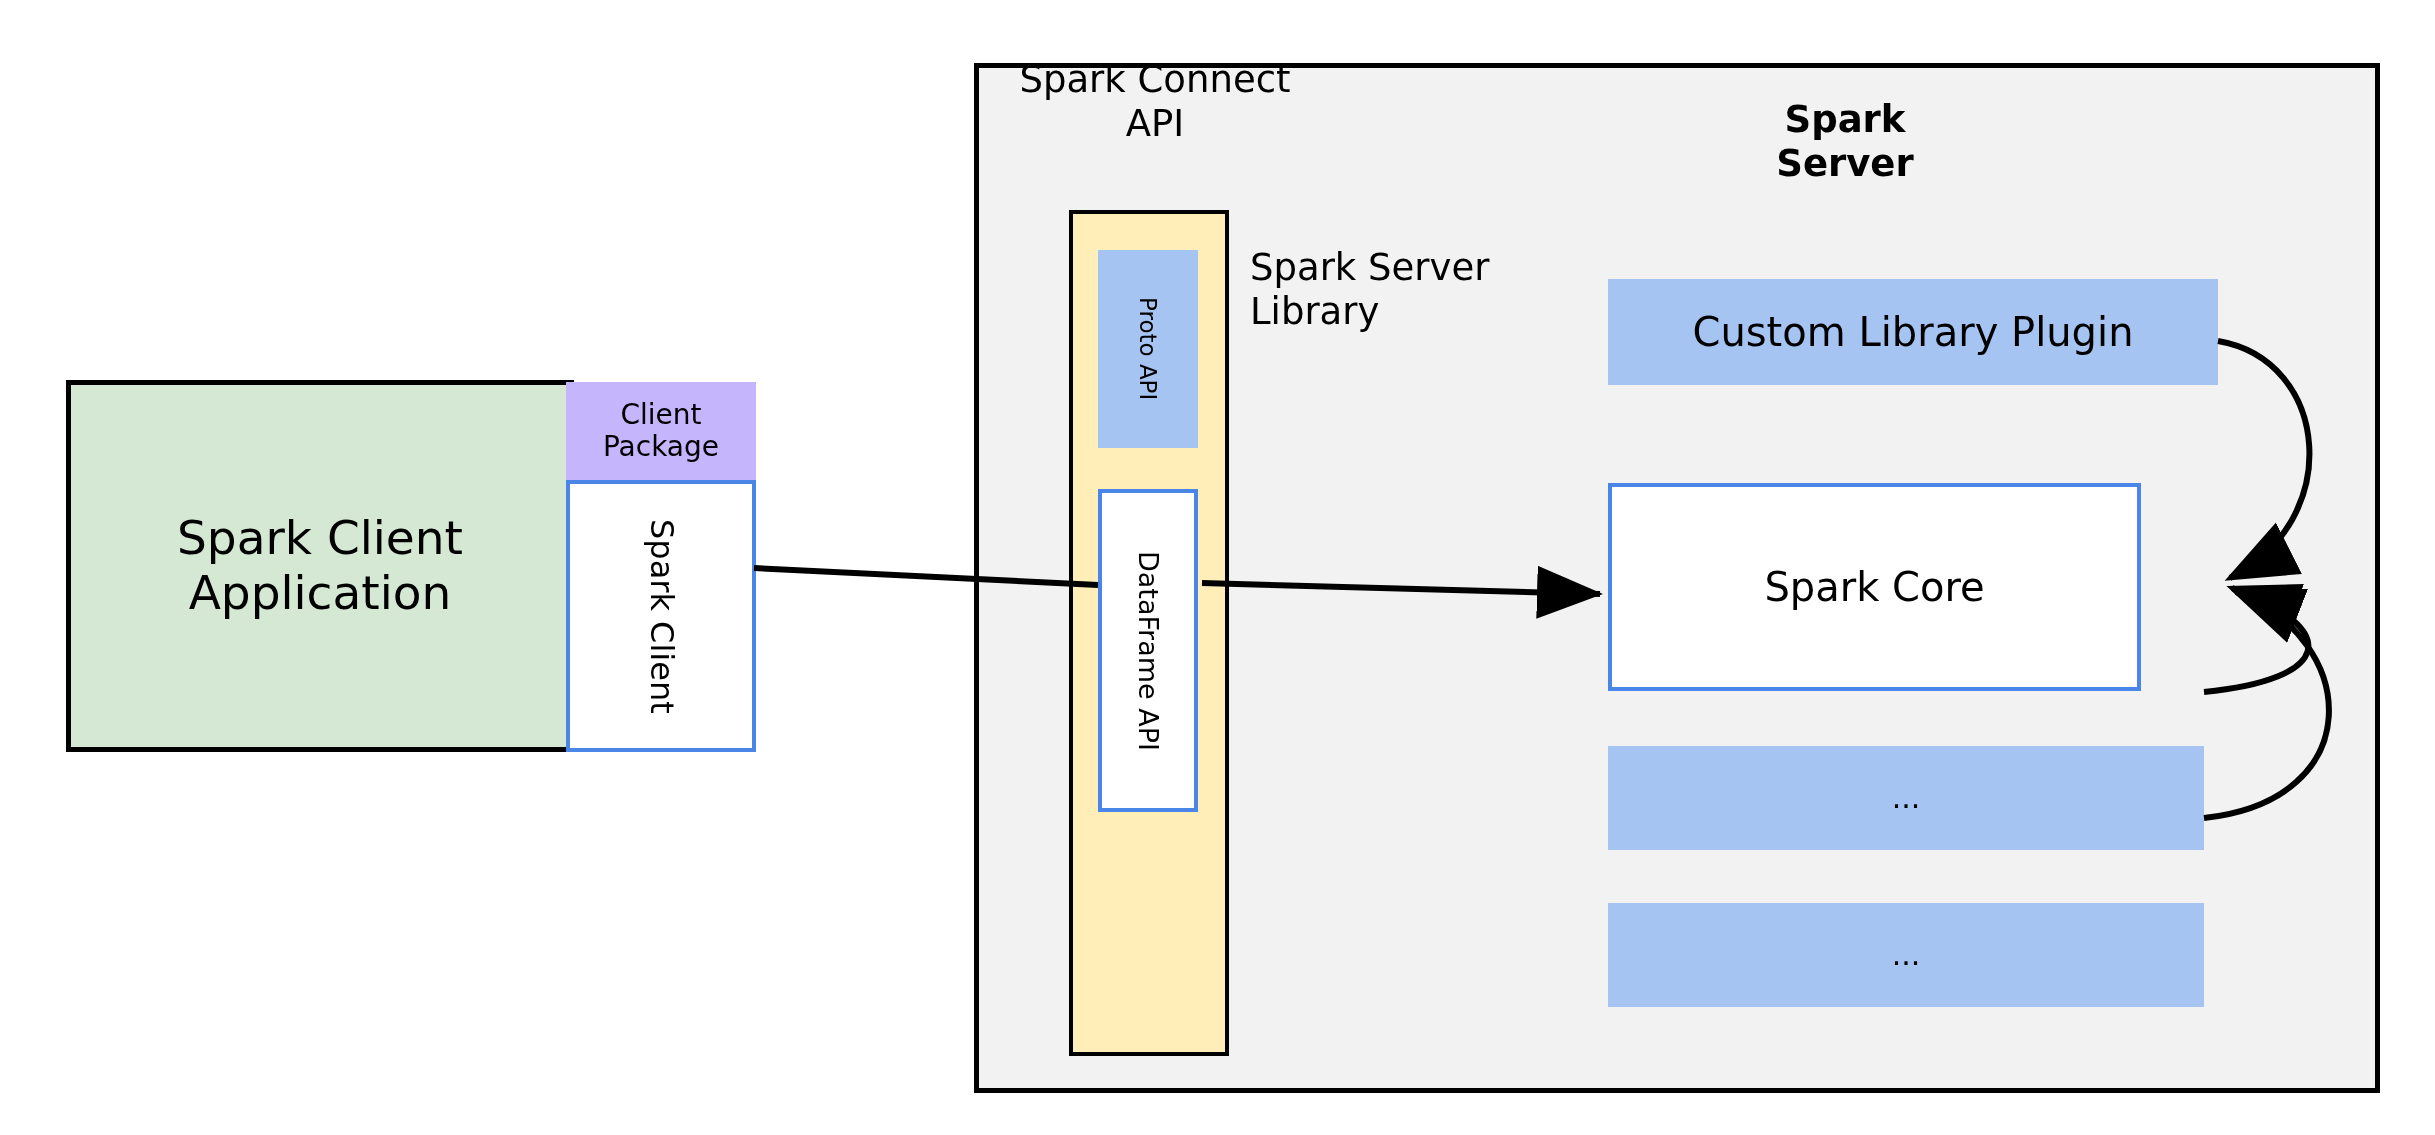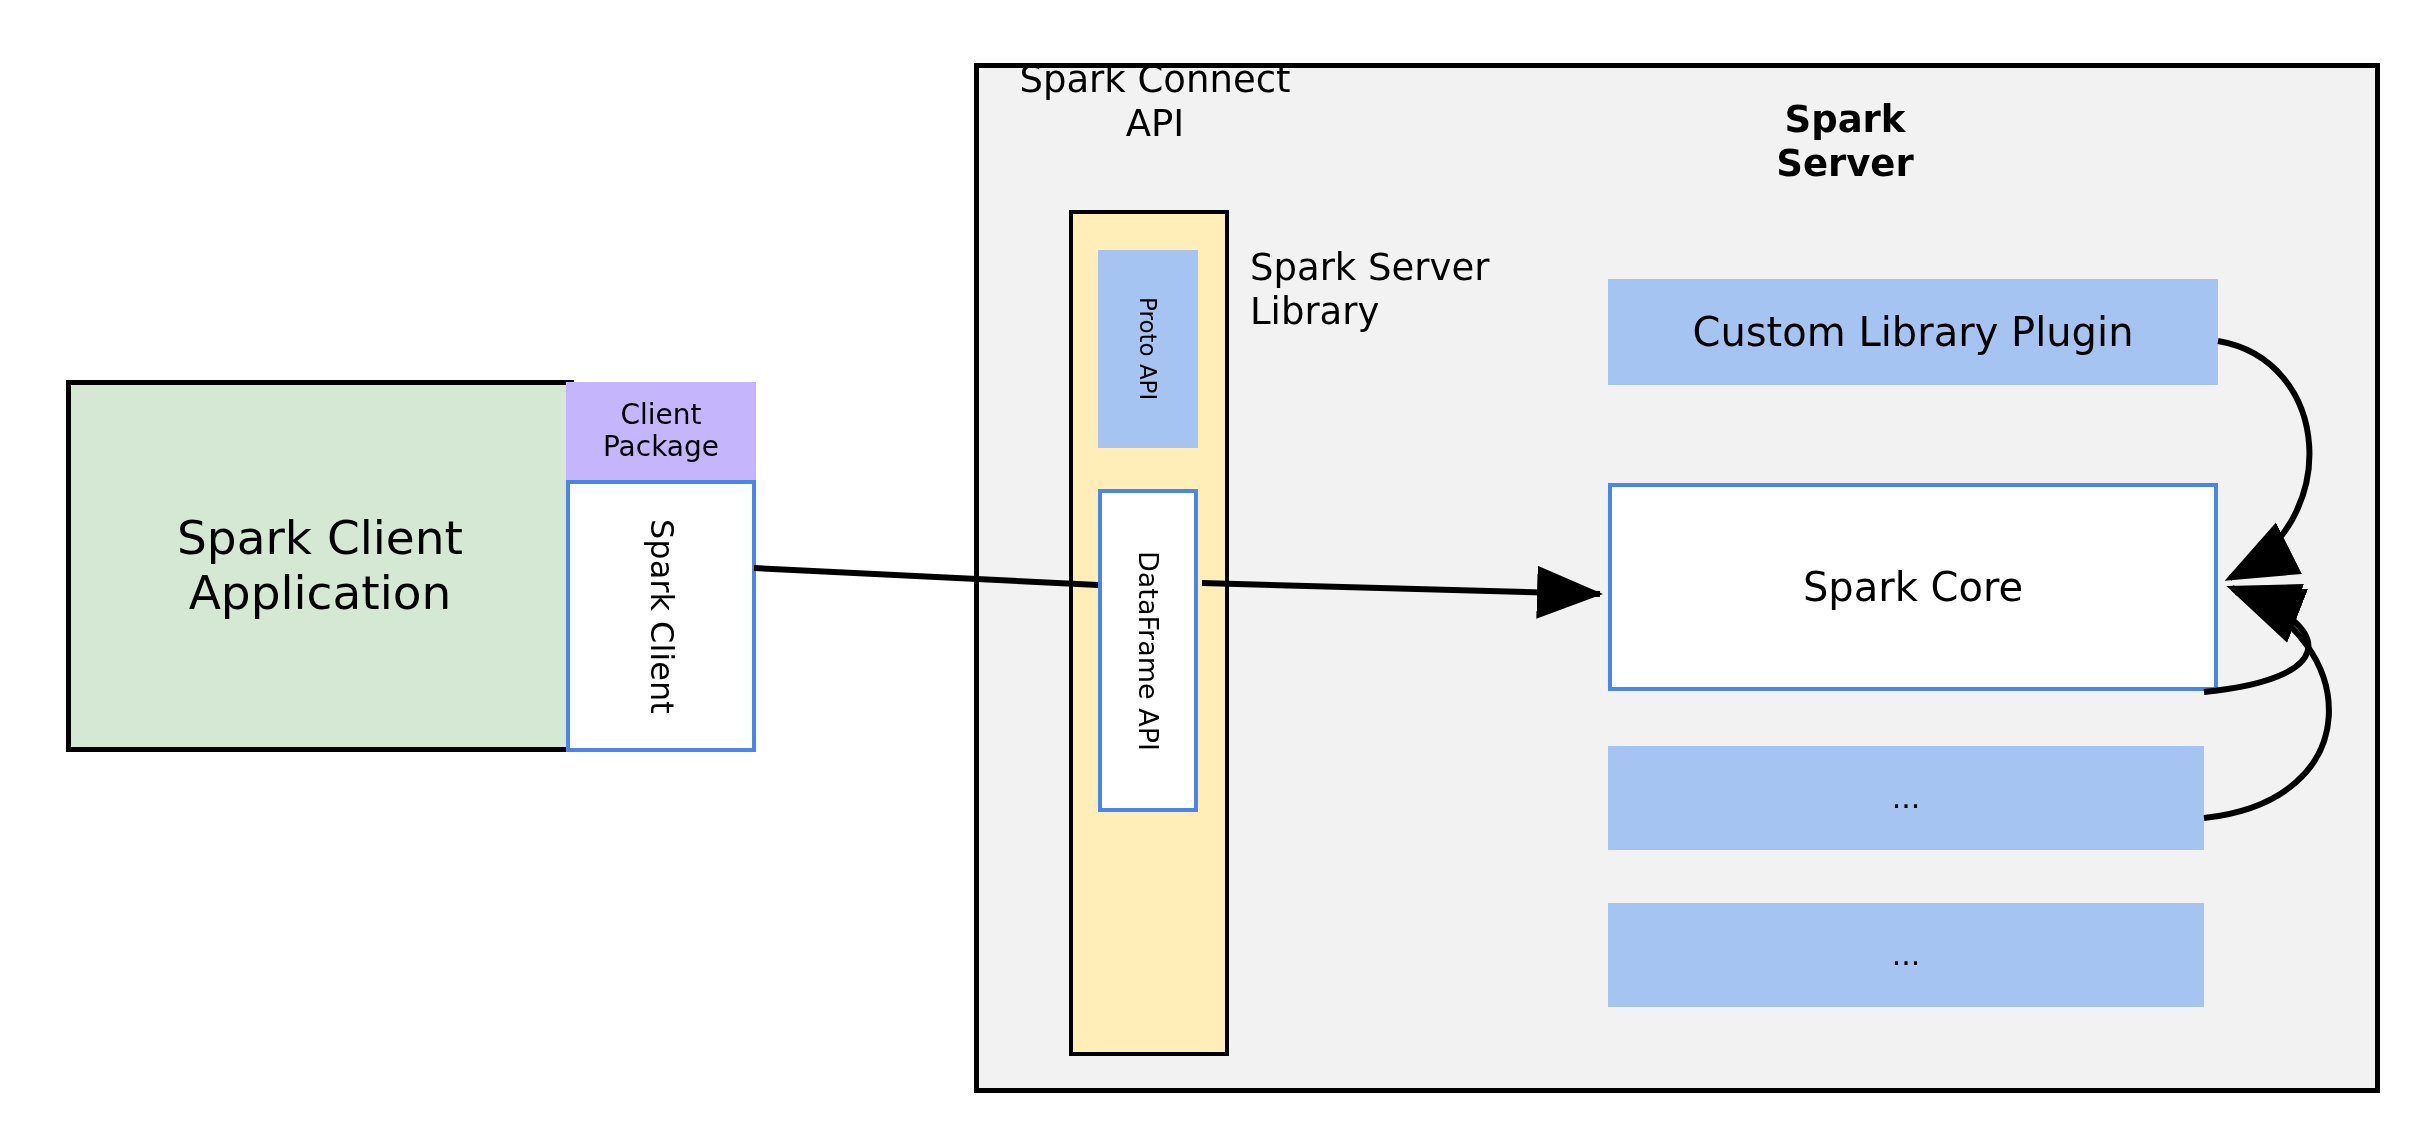--- a/index.html
+++ b/index.html
@@ -158,21 +158,21 @@
     top: 279px;
     width: 610px;
     height: 106px;
     background: #a6c4f2;
     font-size: 40px;
     z-index: 3;
   }
   #spark-core {
     left: 1608px;
     top: 483px;
-    width: 610px;
+    width: 533px;
     height: 208px;
     background: #ffffff;
     border: 4px solid #4a86e8;
     font-size: 40px;
     z-index: 3;
   }
   #etc-1 {
     left: 1608px;
     top: 746px;
     width: 596px;

